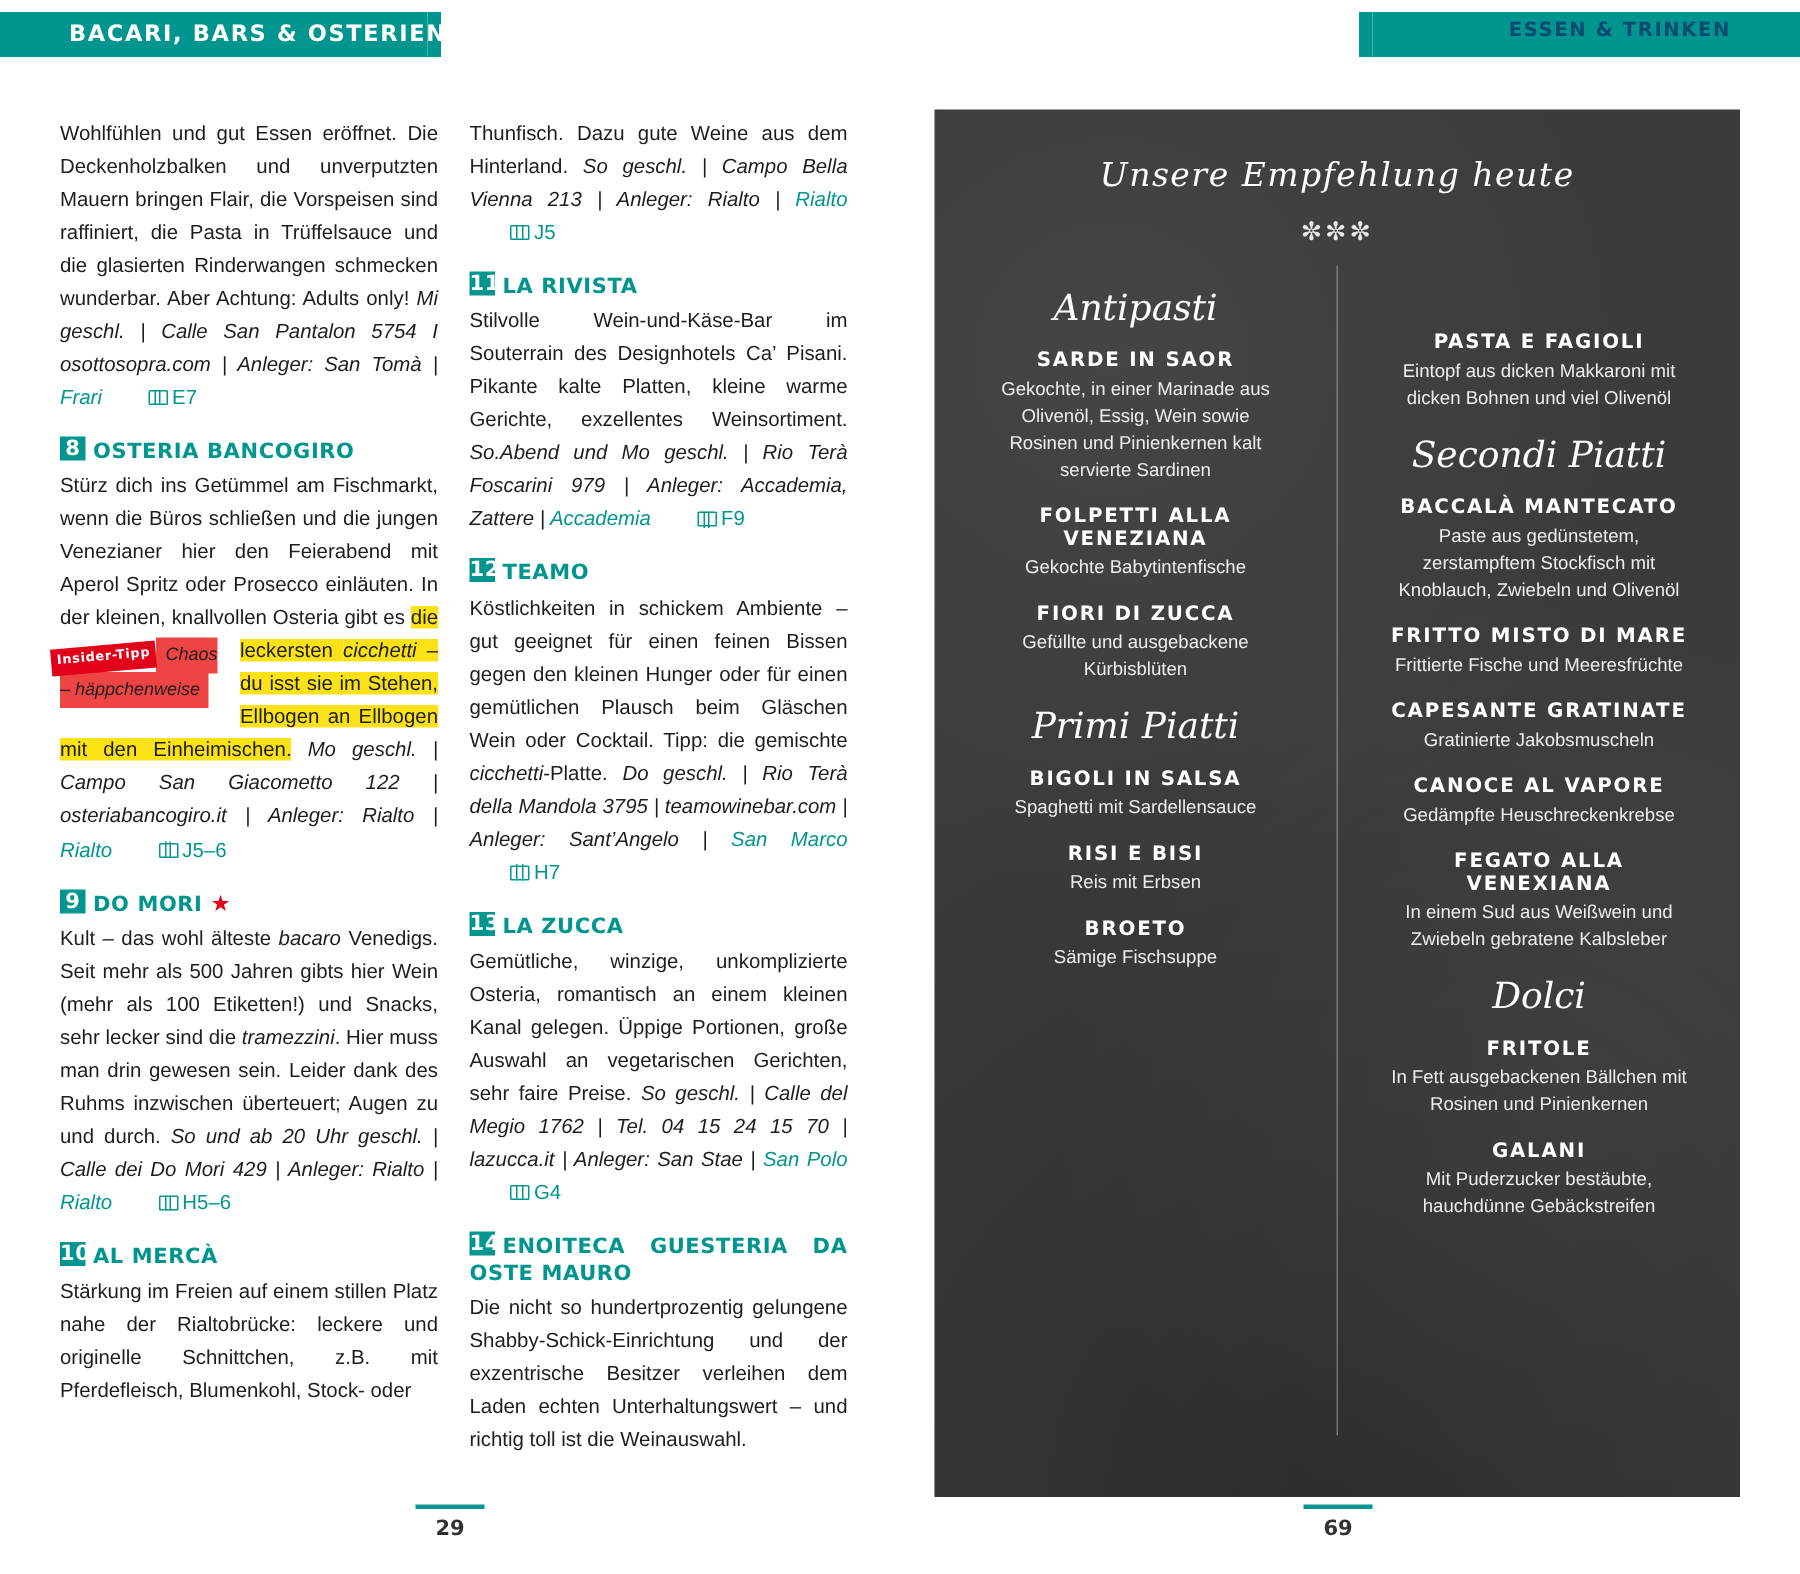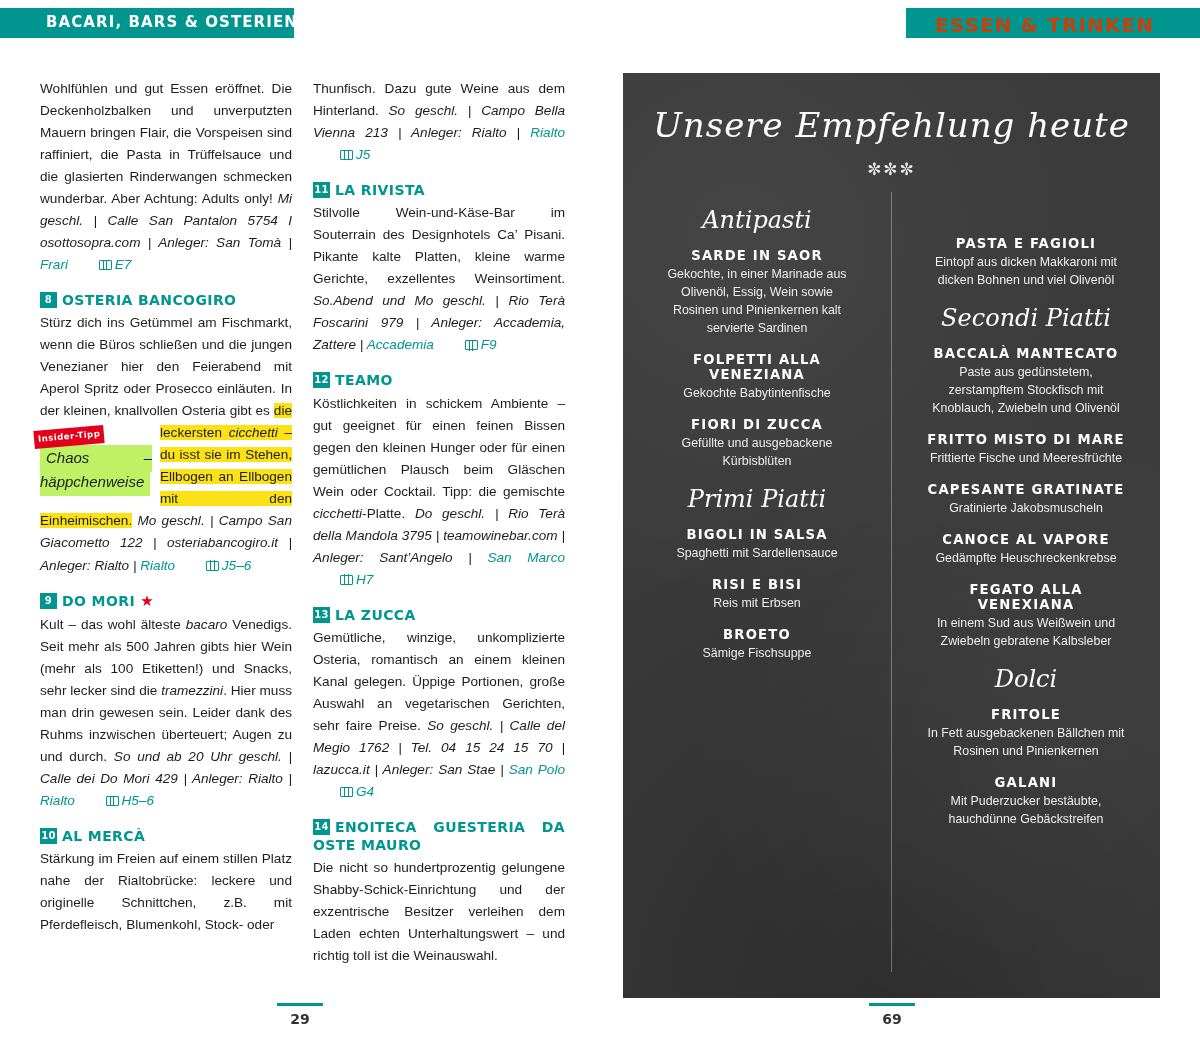--- a/index.html
+++ b/index.html
@@ -27,22 +27,22 @@
   }
   .hdr-left-bar {
     position:absolute; left:285px; top:8px; width:9px; height:30px; background:#00968f;
   }
   .hdr-right {
     position:absolute; right:0; top:8px; width:285px; height:30px;
     background:#00968f;
   }
   .hdr-right-label {
     position:absolute; right:46px; top:13px;
-    font-size:20px; font-weight:bold; letter-spacing:1.1px;
-    color:#c2410c; text-transform:uppercase;
+    font-size:13px; font-weight:bold; letter-spacing:1.1px;
+    color:#0c4a6e; text-transform:uppercase;
     text-align:right;
     font-family:"DejaVu Sans", sans-serif;
   }
   .hdr-right-bar {
     position:absolute; right:285px; top:8px; width:9px; height:30px; background:#00968f;
   }
 
   
   .col {
     position:absolute;
@@ -65,29 +65,29 @@
     font-weight:bold; color:#00968f;
     font-size:14px; letter-spacing:0.4px;
     text-transform:uppercase;
     display:block;
     font-family:"DejaVu Sans", sans-serif;
     line-height:1.3;
   }
   .num {
     display:inline-block;
     background:#00968f; color:#fff;
-    font-size:10px; font-weight:bold;
+    font-size:14px; font-weight:bold;
     width:17px; height:16px; line-height:16px;
     text-align:center; margin-right:5px;
     vertical-align:2px;
     font-family:"DejaVu Sans", sans-serif;
   }
   .star { color:#e2001a; font-size:15px; }
   .maptag {
-    color:#00968f; font-style:italic; white-space:nowrap;padding-left:27px;
+    color:#00968f; white-space:nowrap;padding-left:27px;
   }
   .mapicon {
     display:inline-block; width:13px; height:10px;
     border:1.3px solid #00968f; border-radius:1px;
     position:relative; margin-right:3px; vertical-align:-1px;
   }
   .mapicon:before {
     content:""; position:absolute; left:3.3px; top:-1.3px; bottom:-1.3px;
     border-left:1.3px solid #00968f;
   }
@@ -104,24 +104,24 @@
     position:relative;
   }
   .insider-badge {
     background:#e2001a; color:#fff; font-size:8.5px; font-weight:bold;
     letter-spacing:0.5px; padding:2px 4px; display:inline-block;
     transform:rotate(-5deg);
     margin-left:-6px;
     font-family:"DejaVu Sans", sans-serif;
   }
   .insider-box {
-    background:#bef264;
+    background:#ef4444;
     padding:4px 6px 6px 6px;
     margin-top:-3px;
-    font-size:15px;
+    font-size:12px;
     line-height:1.55;
     font-style:italic;
     text-align:left;
   }
   .hl { background:#fbe216; }
 
   
   .board {
     position:absolute; left:623px; top:73px;
     width:537px; height:925px;
@@ -130,21 +130,21 @@
       radial-gradient(circle at 22% 18%, rgba(255,255,255,0.05), rgba(255,255,255,0) 42%),
       radial-gradient(circle at 78% 72%, rgba(255,255,255,0.045), rgba(255,255,255,0) 45%),
       radial-gradient(circle at 50% 100%, rgba(0,0,0,0.25), rgba(0,0,0,0) 55%);
     color:#ffffff;
     overflow:hidden;
   }
   .board-title {
     text-align:center;
     font-family:"DejaVu Serif", serif;
     font-style:italic;
-    font-size:34px;
+    font-size:22px;
     letter-spacing:1px;
     margin-top:32px;
     font-weight:normal;
     color:#fdfdfd;
   }
   .ornament {
     text-align:center; margin-top:14px; margin-bottom:6px;
     color:#e8e8e8; font-size:17px; letter-spacing:2px;
   }
   .board-cols {

